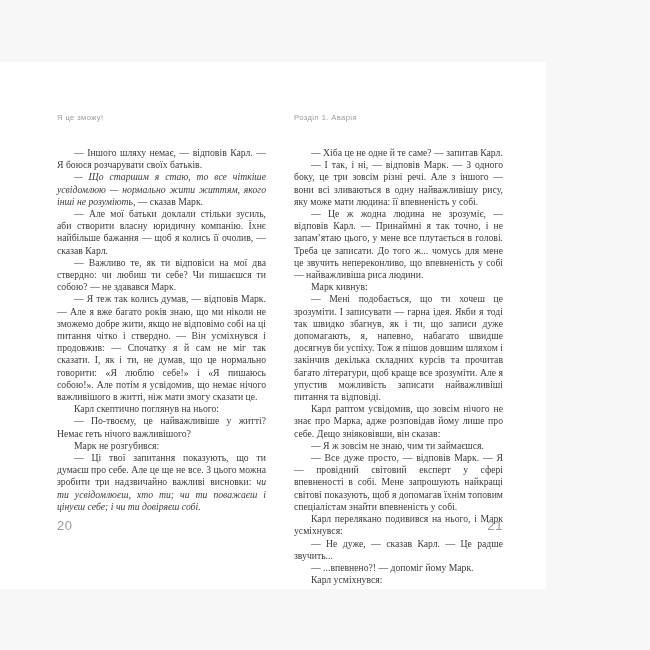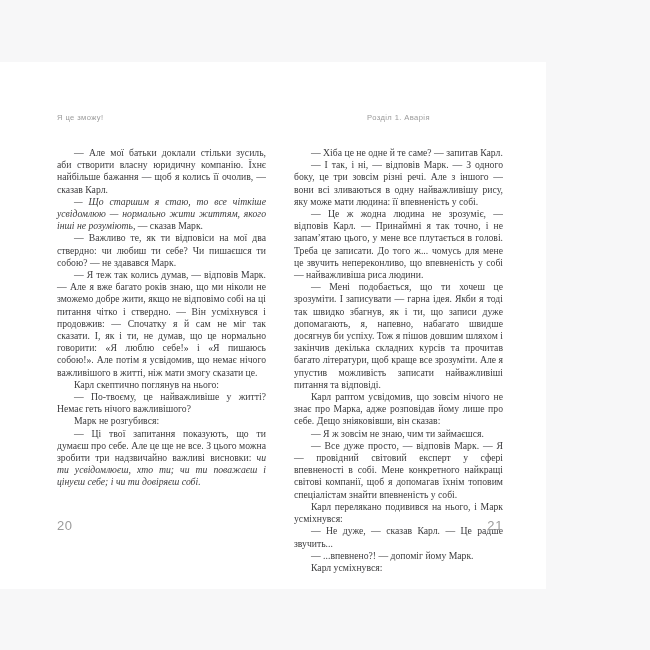--- a/index.html
+++ b/index.html
@@ -24,21 +24,21 @@
   .page-left  { padding:51px 7px 0 57px; }
   .page-right { padding:51px 43px 0 21px; }
   .running-head {
     font-family:"Liberation Sans", sans-serif;
     font-size:7.6px;
     line-height:10px;
     letter-spacing:0.4px;
     color:#9a9a9a;
     white-space:nowrap;
   }
-  .running-head.rh-right { text-align:center; }
+  .running-head.rh-right { text-align:left; }
   .body-text {
     margin-top:24px;
     font-size:9.7px;
     line-height:12.2px;
     text-align:justify;
     color:#3b3b3d;
   }
   .body-text p { text-indent:17px; }
   .italic { font-style:italic; }
   .page-number {
@@ -53,42 +53,44 @@
   .pn-right { right:43px; }
 </style>
 </head>
 <body>
 
 <div class="spread">
 
   <div class="page page-left">
     <div class="running-head rh-left">Я це зможу!</div>
     <div class="body-text">
+        <p><span>— Іншого шляху немає, — відповів Карл. — Я боюся розчарувати своїх батьків.</span></p>
+        <p><span class="italic">— Що старшим я стаю, то все чіткіше усвідомлюю — нормально жити життям, якого інші не розуміють, </span><span>— сказав Марк.</span></p>
         <p><span>— Але мої батьки доклали стільки зусиль, аби створити власну юридичну компанію. Їхнє найбільше бажання — щоб я колись її очолив, — сказав Карл.</span></p>
-        <p><span class="italic">— Що старшим я стаю, то все чіткіше усвідомлюю — нормально жити життям, якого інші не розуміють, </span><span>— сказав Марк.</span></p>
         <p><span>— Важливо те, як ти відповіси на мої два ствердно: чи любиш ти себе? Чи пишаєшся ти собою? — не здавався Марк.</span></p>
         <p><span>— Я теж так колись думав, — відповів Марк. — Але я вже багато років знаю, що ми ніколи не зможемо добре жити, якщо не відповімо собі на ці питання чітко і ствердно. — Він усміхнувся і продовжив: — Спочатку я й сам не міг так сказати. І, як і ти, не думав, що це нормально говорити: «Я люблю себе!» і «Я пишаюсь собою!». Але потім я усвідомив, що немає нічого важливішого в житті, ніж мати змогу сказати це.</span></p>
         <p><span>Карл скептично поглянув на нього:</span></p>
         <p><span>— По-твоєму, це найважливіше у житті? Немає геть нічого важливішого?</span></p>
         <p><span>Марк не розгубився:</span></p>
         <p><span>— Ці твої запитання показують, що ти думаєш про себе. Але це ще не все. З цього можна зробити три надзвичайно важливі висновки: </span><span class="italic">чи ти усвідомлюєш, хто ти; чи ти поважаєш і цінуєш себе; і чи ти довіряєш собі.</span></p>
       </div>
     <div class="page-number pn-left">20</div>
   </div>
 
   <div class="page page-right">
     <div class="running-head rh-right">Розділ 1. Аварія</div>
     <div class="body-text">
         <p><span>— Хіба це не одне й те саме? — запитав Карл.</span></p>
         <p><span>— І так, і ні, — відповів Марк. — З одного боку, це три зовсім різні речі. Але з іншого — вони всі зливаються в одну найважливішу рису, яку може мати людина: її впевненість у собі.</span></p>
         <p><span>— Це ж жодна людина не зрозуміє, — відповів Карл. — Принаймні я так точно, і не запам’ятаю цього, у мене все плутається в голові. Треба це записати. До того ж... чомусь для мене це звучить непереконливо, що впевненість у собі — найважливіша риса людини.</span></p>
+        <p><span>Марк кивнув:</span></p>
         <p><span>— Мені подобається, що ти хочеш це зрозуміти. І записувати — гарна ідея. Якби я тоді так швидко збагнув, як і ти, що записи дуже допомагають, я, напевно, набагато швидше досягнув би успіху. Тож я пішов довшим шляхом і закінчив декілька складних курсів та прочитав багато літератури, щоб краще все зрозуміти. Але я упустив можливість записати найважливіші питання та відповіді.</span></p>
         <p><span>Карл раптом усвідомив, що зовсім нічого не знає про Марка, адже розповідав йому лише про себе. Дещо зніяковівши, він сказав:</span></p>
         <p><span>— Я ж зовсім не знаю, чим ти займаєшся.</span></p>
-        <p><span>— Все дуже просто, — відповів Марк. — Я — провідний світовий експерт у сфері впевненості в собі. Мене конкретного найкращі світові компанії, щоб я допомагав їхнім топовим спеціалістам знайти впевненість у собі.</span></p>
+        <p><span>— Все дуже просто, — відповів Марк. — Я — провідний світовий експерт у сфері впевненості в собі. Мене запрошують найкращі світові показують, щоб я допомагав їхнім топовим спеціалістам знайти впевненість у собі.</span></p>
         <p><span>Карл перелякано подивився на нього, і Марк усміхнувся:</span></p>
         <p><span>— Не дуже, — сказав Карл. — Це радше звучить...</span></p>
         <p><span>— ...впевнено?! — допоміг йому Марк.</span></p>
         <p><span>Карл усміхнувся:</span></p>
       </div>
     <div class="page-number pn-right">21</div>
   </div>
 
 </div>
 

